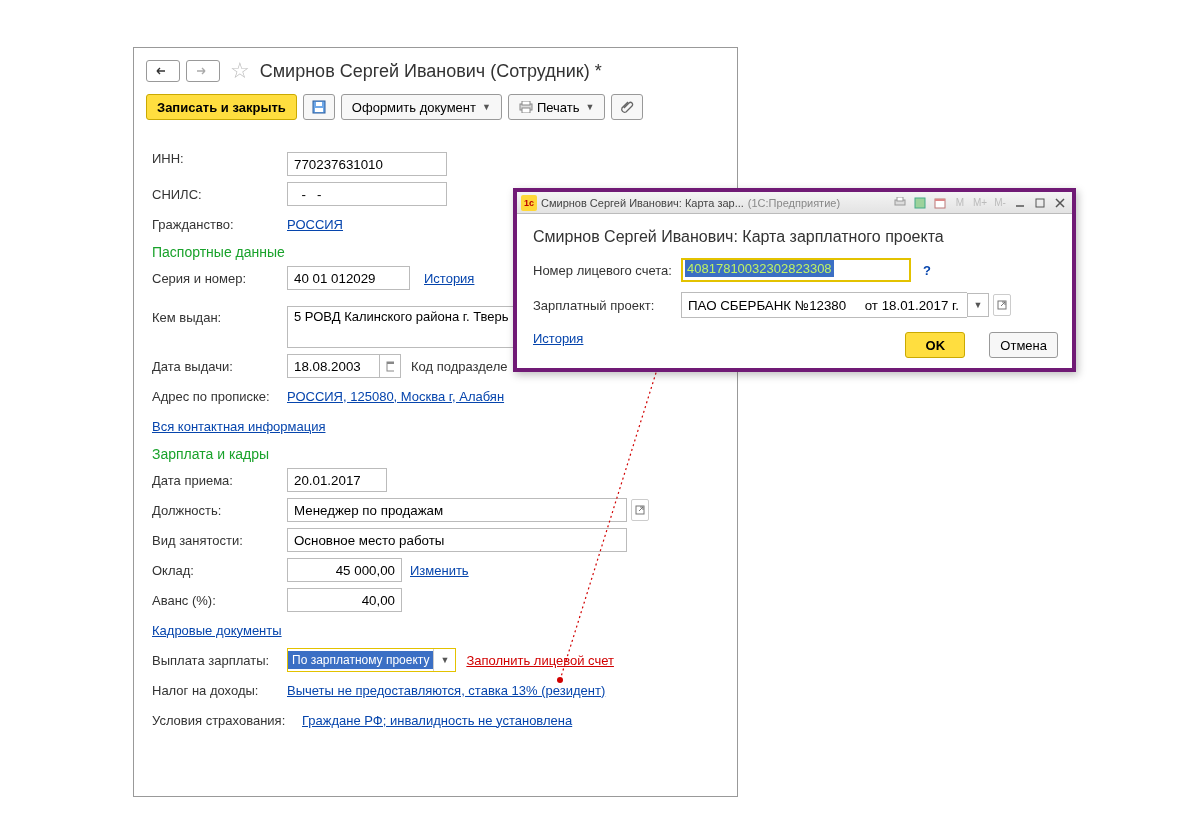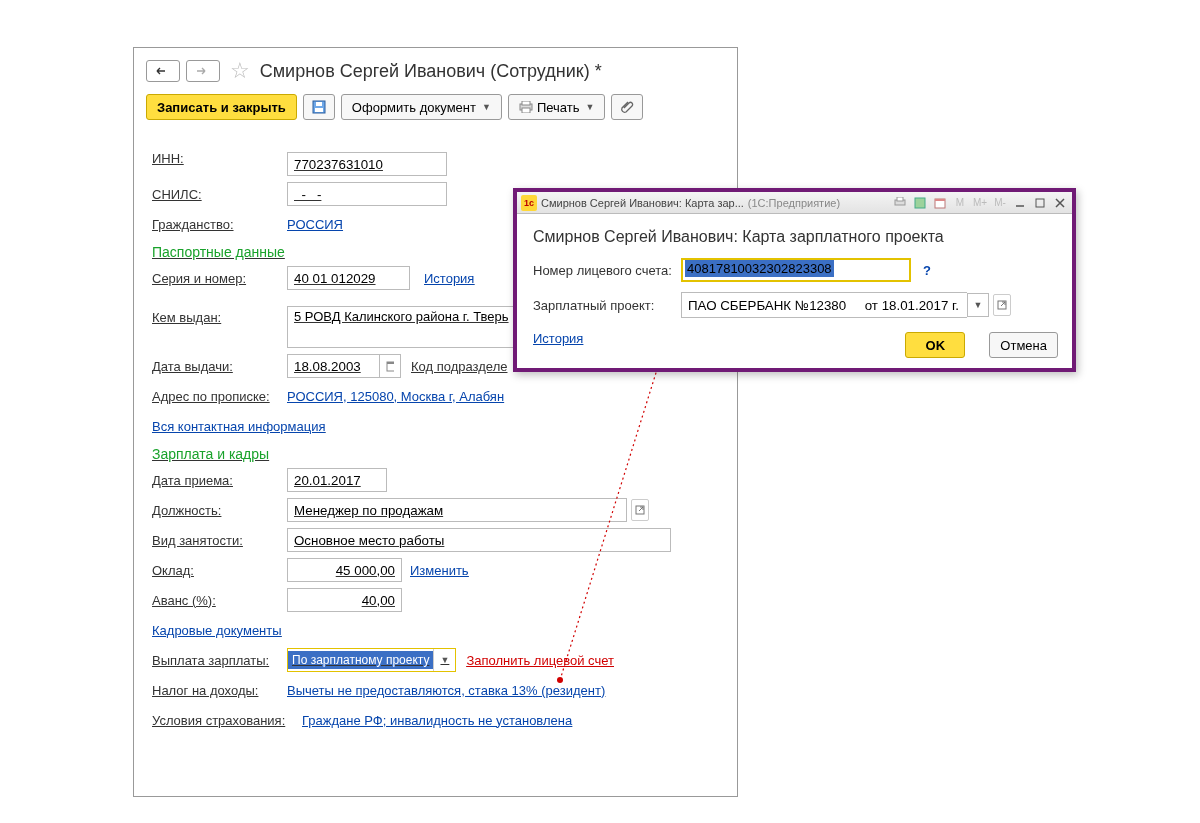--- a/index.html
+++ b/index.html
@@ -45,21 +45,21 @@
     padding: 4px 10px;
     border-radius: 3px;
     font-size: 13px;
     cursor: pointer;
     display: inline-flex; align-items: center; gap: 4px;
     height: 26px;
   }
   .btn.yellow { background: #ffde3f; border-color: #caa902; font-weight: bold;}
   .btn.icon-only { padding: 4px 6px; width: 32px; justify-content:center;}
   .btn .chev { font-size: 9px; color:#555; margin-left:2px;}
-  .body-area { padding: 4px 18px 10px; text-decoration: underline; }
+  .body-area { padding: 4px 18px 10px; }
   .row { display: flex; align-items: center; margin: 6px 0; min-height: 24px;}
   .label { width: 135px; font-size: 13px;}
   .input {
     border: 1px solid #bbb;
     height: 24px;
     padding: 2px 6px;
     background: #fff;
   }
   .section-head { color: #19a22b; font-size: 14px; margin: 8px 0 2px;}
   .link { color: #0645ad; text-decoration: underline; cursor:pointer;}
@@ -107,21 +107,21 @@
   .titlebar-icon{width:16px;height:16px;display:inline-flex;align-items:center;justify-content:center;font-size:11px;cursor:pointer;}
   .popup-body{ padding: 10px 16px;}
   .popup-h1 { font-size: 16px; margin: 4px 0 12px;}
   .account-field {
     border: 2px solid #e3c200;
     display:inline-block;
     padding: 1px 2px;
     width: 230px; height:24px;
   }
   .account-field .sel {
-    background: #3b6fc4; color:#000000;
+    background: #3b6fc4; color:#bef264;
     padding: 1px 2px;
     font-size: 13px;
   }
   .proj-field {
     display:inline-flex; align-items:center; height:26px;
   }
   .proj-field input{ border-right:none; width: 286px; height:26px;}
   .popup-footer {
     position:absolute; bottom:10px; right:14px;
     display:flex; gap:24px;
@@ -243,21 +243,21 @@
       <span style="width:4px"></span>
       <span class="small-icon-btn">
         <svg width="10" height="10">
             <rect x="1" y="1" width="8" height="8" fill="none" stroke="#777"></rect>
             <path d="M4 6 L8 2 M5 2 H8 V5" stroke="#777" fill="none"></path>
           </svg>
       </span>
     </div>
     <div class="row">
       <span class="label">Вид занятости:</span>
-      <input class="input" style="width: 384px;" value="Основное место работы">
+      <input class="input" style="width: 340px;" value="Основное место работы">
     </div>
     <div class="row">
       <span class="label">Оклад:</span>
       <input class="input" style="width: 115px; text-align: right;" value="45 000,00">
       <span style="width:8px"></span>
       <span class="link">Изменить</span>
     </div>
     <div class="row">
       <span class="label">Аванс (%):</span>
       <input class="input" style="width: 115px; text-align: right;" value="40,00">

